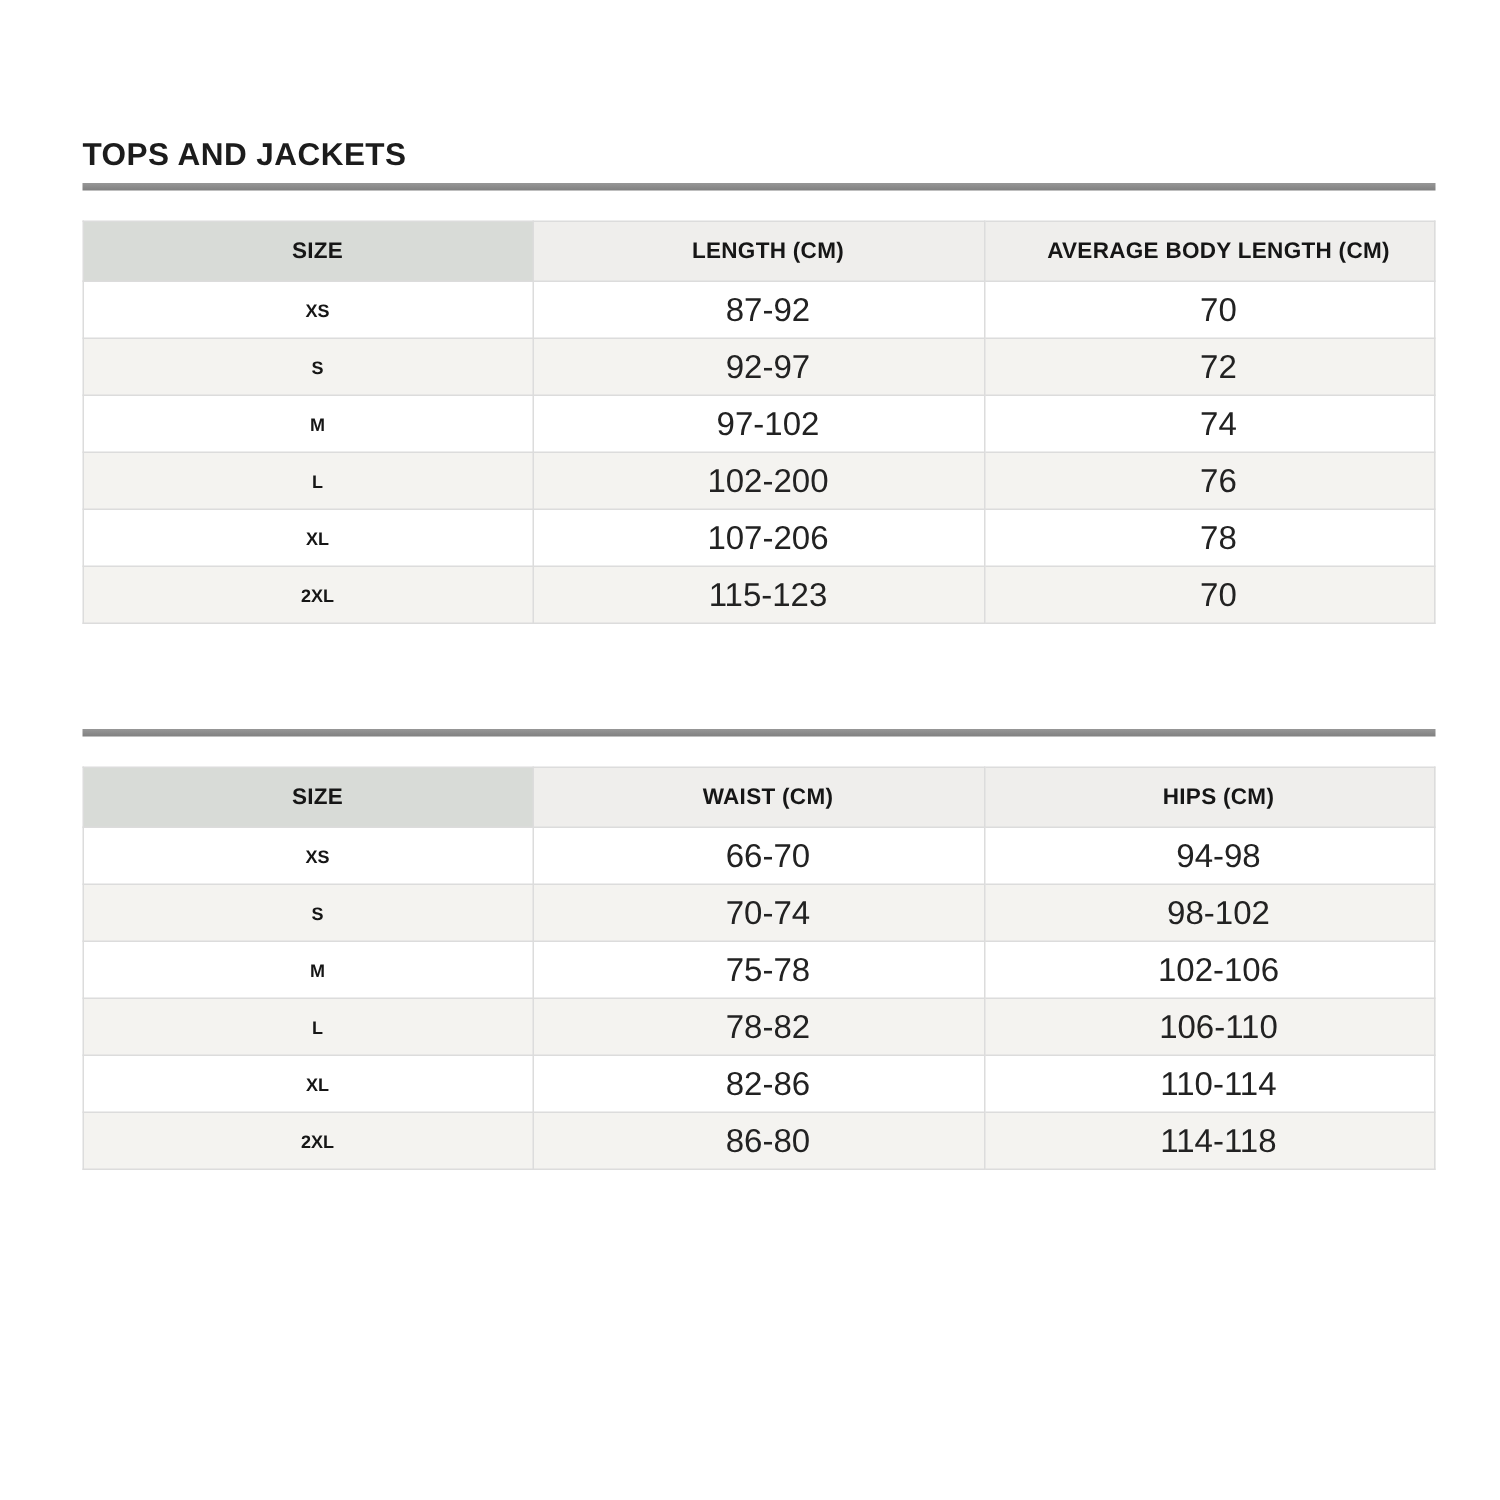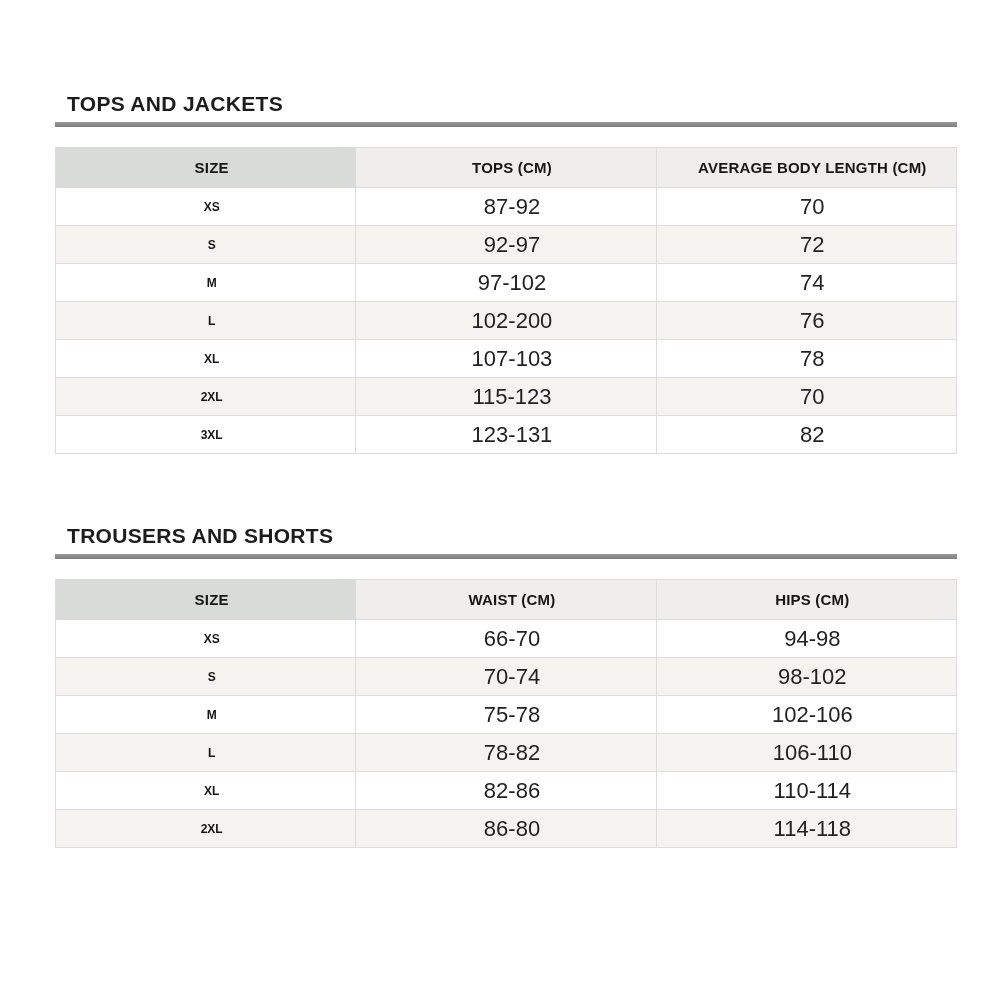--- a/index.html
+++ b/index.html
@@ -24,21 +24,21 @@
     padding:92px 43px 0 55px;
     overflow:hidden;
   }
   .size-section{display:block;}
   .size-section + .size-section{margin-top:70px;}
   .section-title{
     font-size:21px;
     font-weight:bold;
     letter-spacing:0.3px;
     color:var(--heading-text);
-    margin:0 0 7px 12px;
+    margin:0 0 7px 0;
     line-height:1.1;
   }
   .rule{
     height:5px;
     background:linear-gradient(#979797,#808080);
     margin:0 0 20px 0;
   }
   table.size-table{
     width:100%;
     border-collapse:collapse;
@@ -82,21 +82,21 @@
 
 <div class="page">
 
   <section class="size-section">
     <h2 class="section-title">TOPS AND JACKETS</h2>
     <div class="rule"></div>
     <table class="size-table">
       <thead>
           <tr>
             <th class="size-col">SIZE</th>
-            <th>TOPS (CM)</th>
+            <th>LENGTH (CM)</th>
             <th>AVERAGE BODY LENGTH (CM)</th>
           </tr>
         </thead>
       <tbody>
           <tr>
             <td class="size-cell">XS</td>
             <td>87-92</td>
             <td>70</td>
           </tr>
           <tr>
@@ -109,39 +109,33 @@
             <td>97-102</td>
             <td>74</td>
           </tr>
           <tr>
             <td class="size-cell">L</td>
             <td>102-200</td>
             <td>76</td>
           </tr>
           <tr>
             <td class="size-cell">XL</td>
-            <td>107-103</td>
+            <td>107-206</td>
             <td>78</td>
           </tr>
           <tr>
             <td class="size-cell">2XL</td>
             <td>115-123</td>
             <td>70</td>
           </tr>
-          <tr>
-            <td class="size-cell">3XL</td>
-            <td>123-131</td>
-            <td>82</td>
-          </tr>
         </tbody>
     </table>
   </section>
 
   <section class="size-section">
-    <h2 class="section-title">TROUSERS AND SHORTS</h2>
     <div class="rule"></div>
     <table class="size-table">
       <thead>
           <tr>
             <th class="size-col">SIZE</th>
             <th>WAIST (CM)</th>
             <th>HIPS (CM)</th>
           </tr>
         </thead>
       <tbody>

